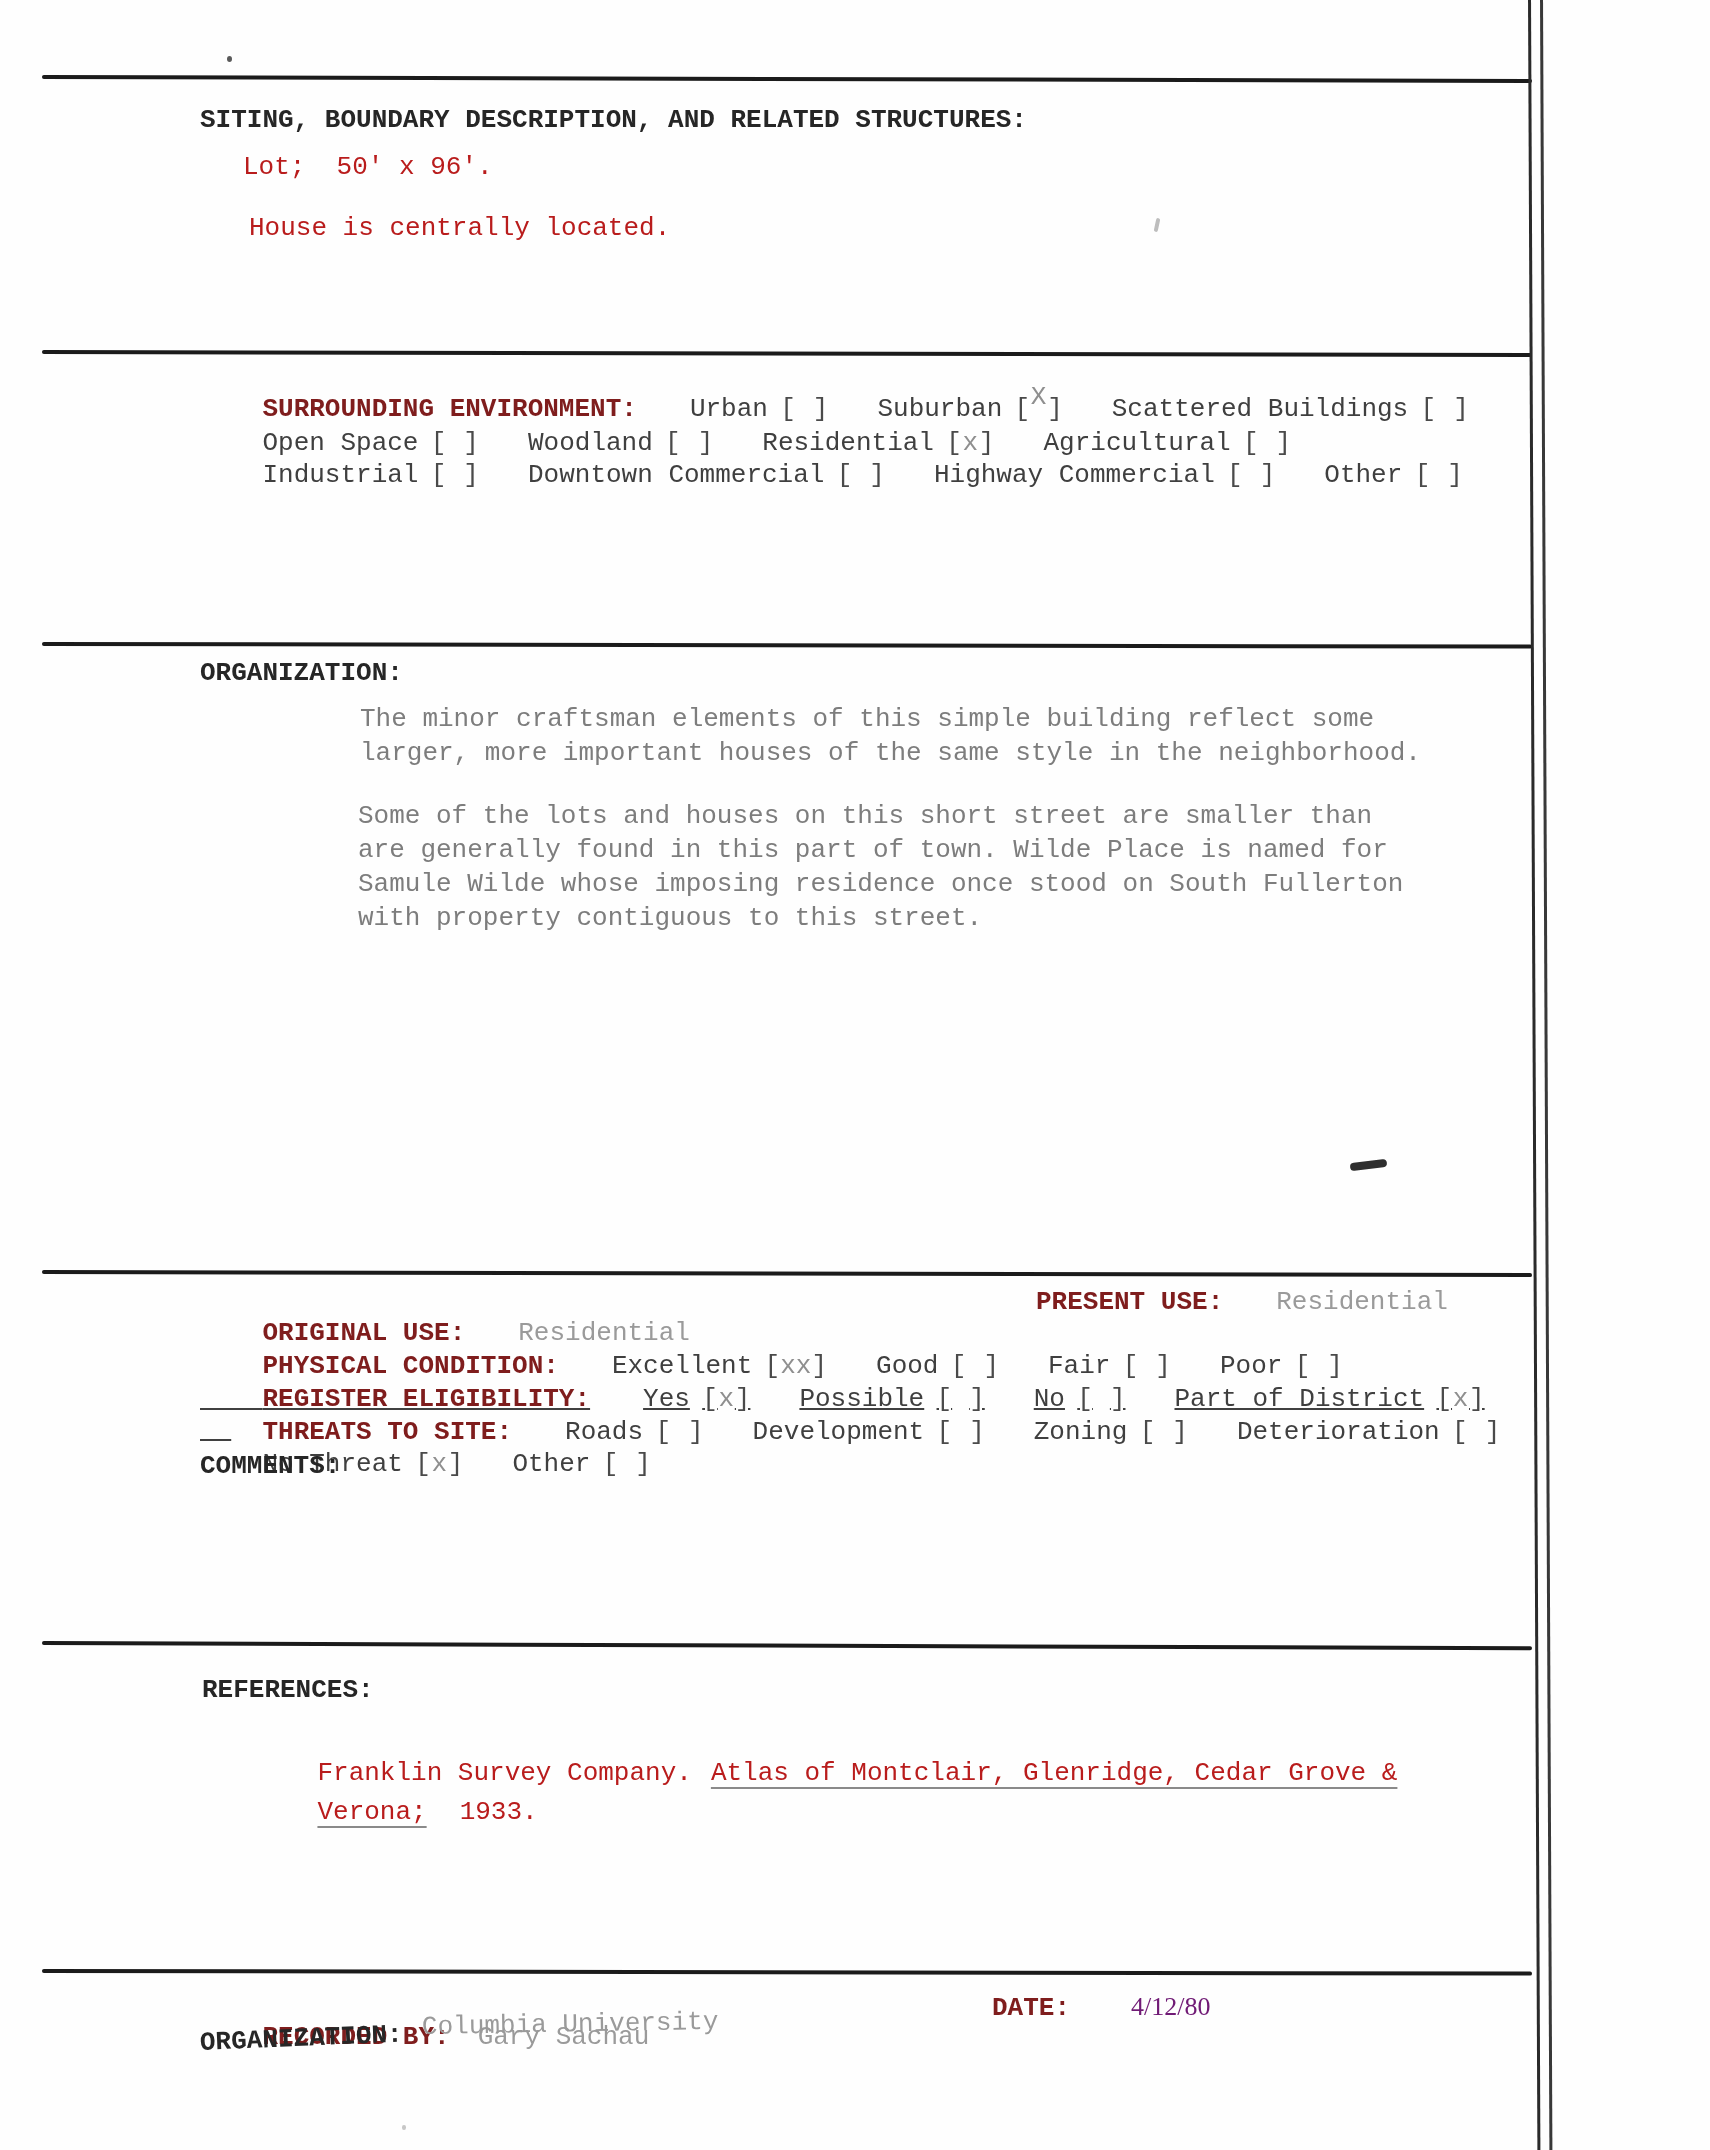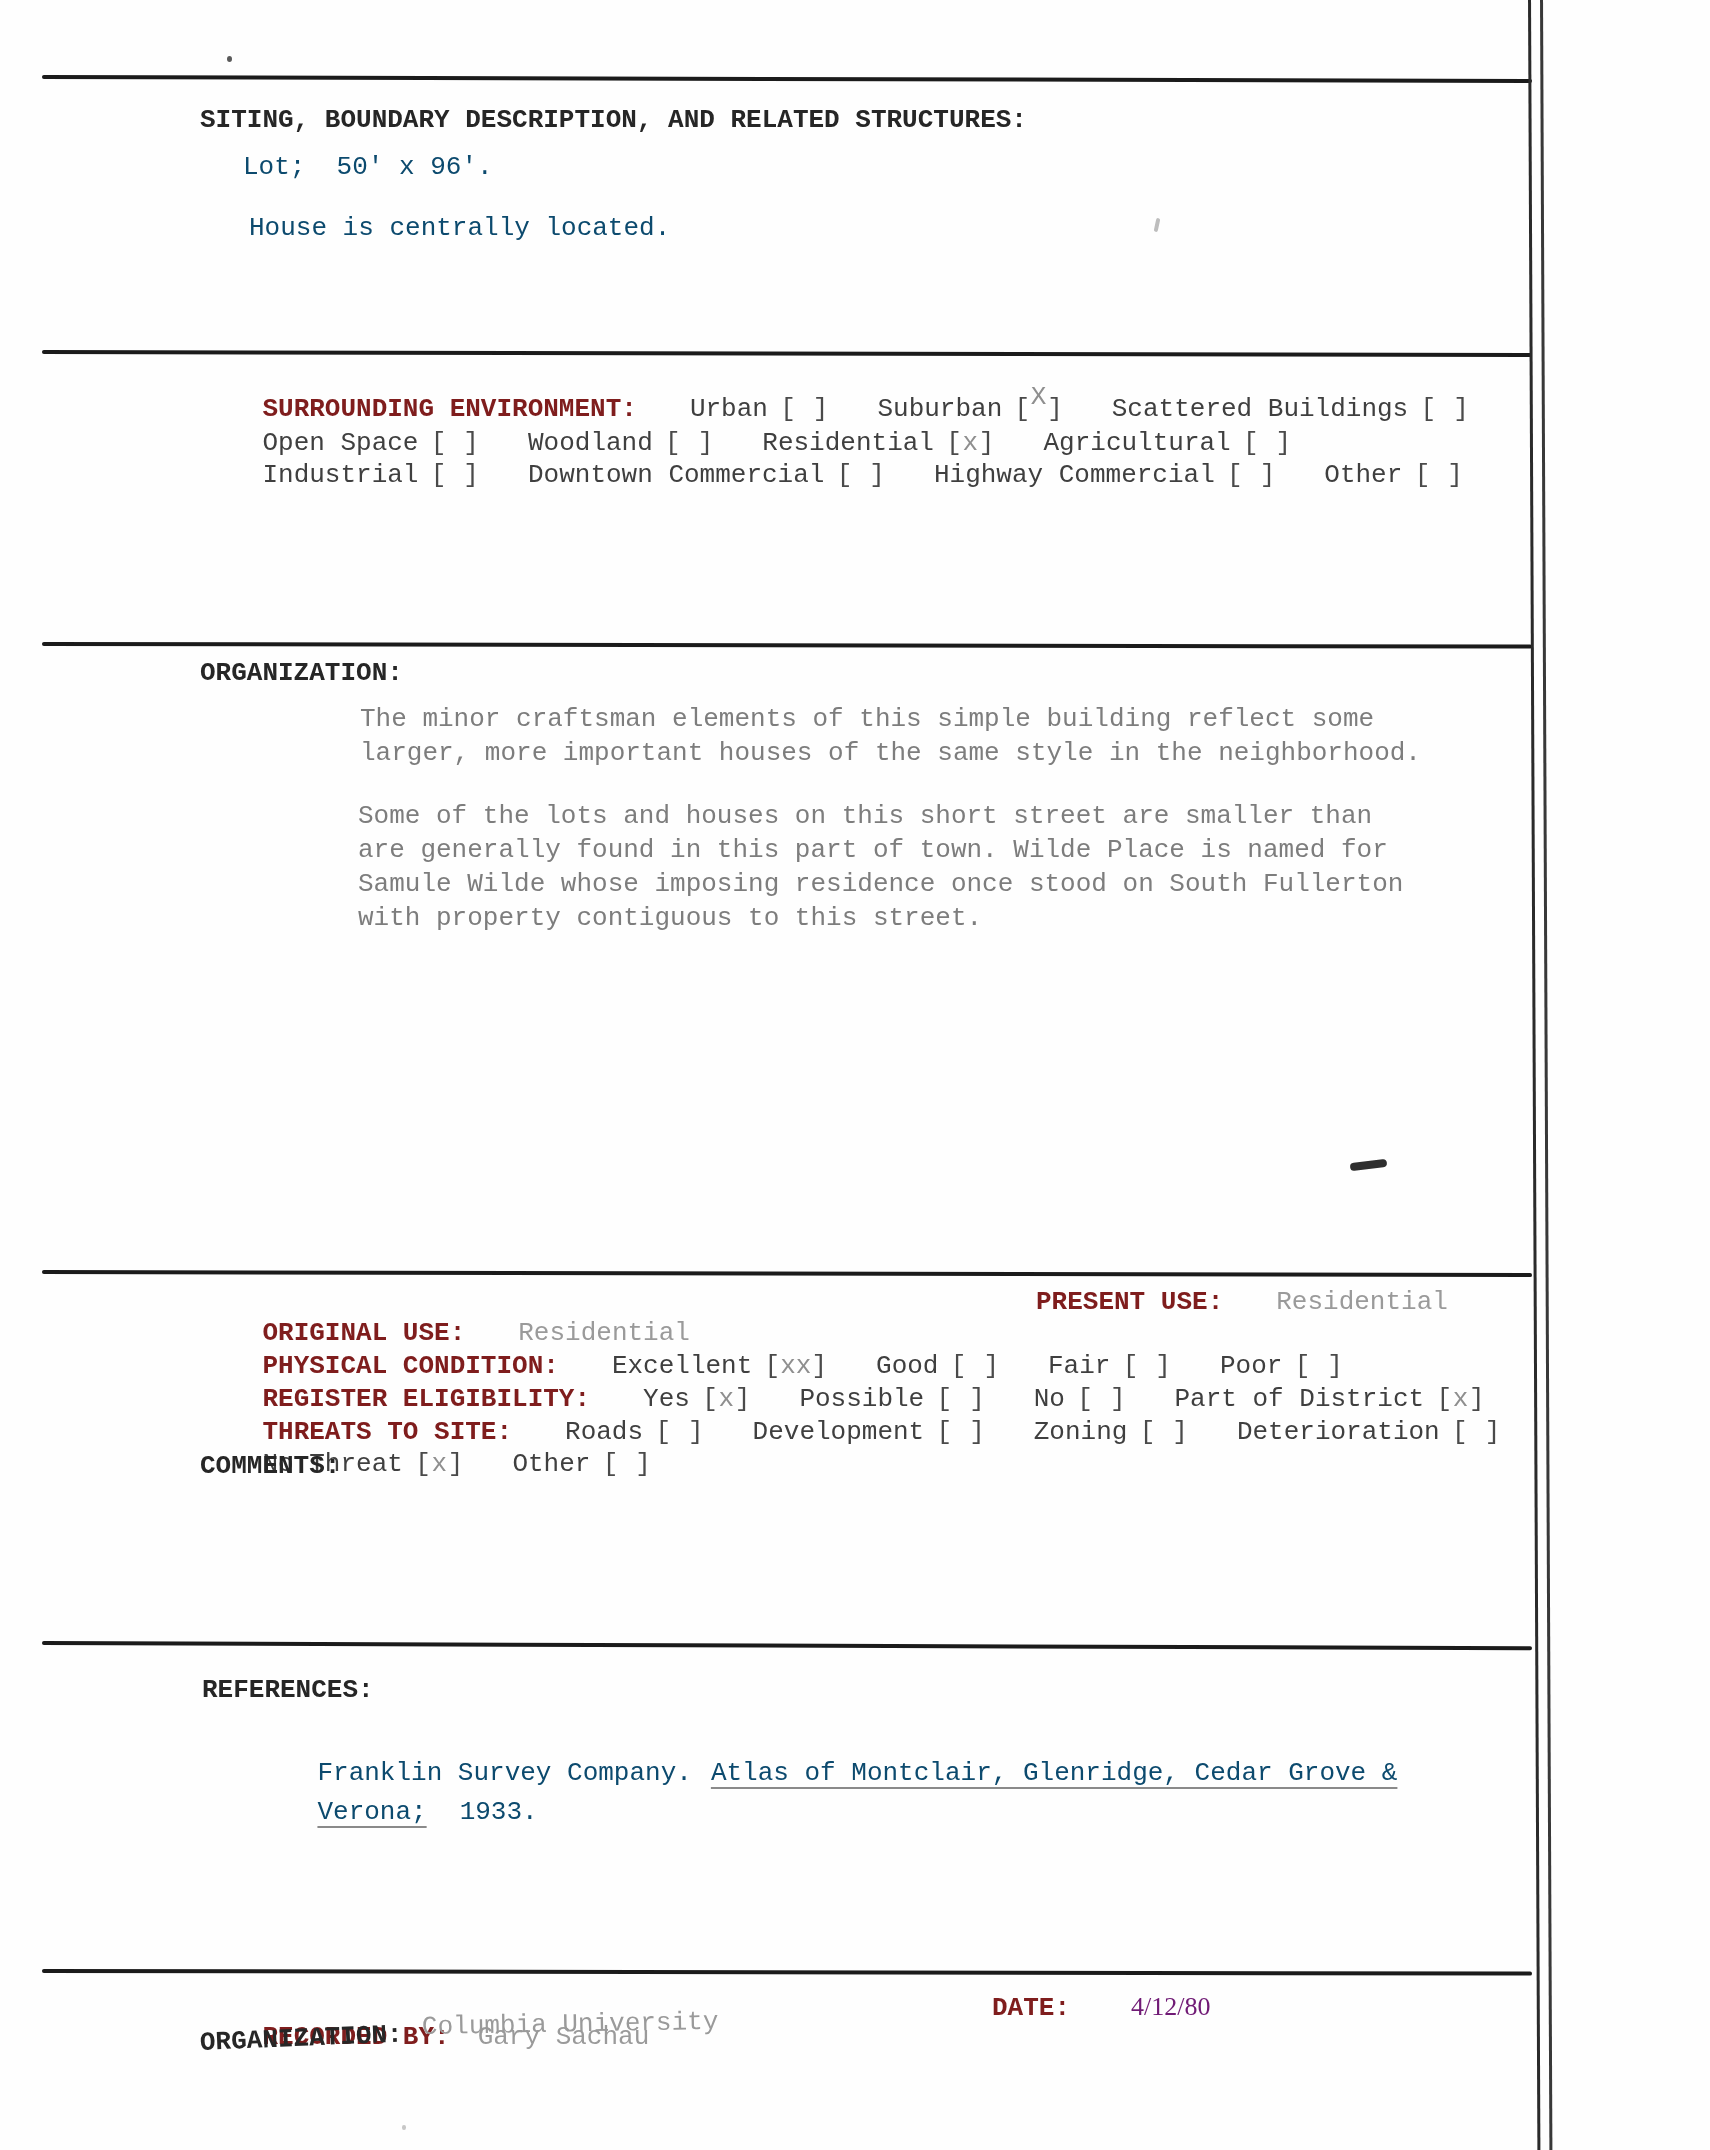--- a/index.html
+++ b/index.html
@@ -10,21 +10,21 @@
     overflow:hidden;
     font-family:"Liberation Mono","DejaVu Sans Mono",monospace;
     font-size:26px;
     color:#404040;
   }
   .typed{white-space:pre;line-height:31px;}
   .abs{position:absolute;}
   .hline{position:absolute;left:42px;width:1490px;height:4.2px;background:#1b1b1b;transform-origin:left center;border-radius:1.9px;}
   .vline{position:absolute;top:-4.7px;height:2165px;background:#2a2a2a;transform-origin:top center;transform:rotate(-0.25deg);}
   .sec-label{font-weight:bold;color:#262626;}
-  .faded{color:#0c4a6e;text-align:right;}
+  .faded{color:#b91c1c;text-align:right;}
   .para{white-space:pre-line;line-height:34px;color:#7d7d7d;}
   .lbl{font-weight:bold;color:#7f1d1d;margin-right:53px;}
   .opts{white-space:pre;}
   .opt{white-space:pre;color:#3f3f3f;}
   .opt + .opt{margin-left:49px;}
   .optname{margin-right:12.3px;}
   .bracket{color:#4a4a4a;}
   .mark{display:inline-block;min-width:17px;text-align:center;white-space:pre;color:#8f8f8f;}
   .mark.raised{position:relative;top:-12.3px;}
   .val{color:#9a9a9a;}
@@ -78,21 +78,21 @@
 
   <div class="row" style="top:1287px;">
     <span class="lbl" style="margin-right:53px;">ORIGINAL USE:</span><span class="val">Residential</span>
     <span class="abs" style="left:792px;top:0;"><span class="lbl" style="margin-right:53px;margin-left:44px;">PRESENT USE:</span><span class="val">Residential</span></span>
   </div>
 
   <div class="row" style="top:1320px;">
     <span class="lbl">PHYSICAL CONDITION:</span><span class="opts"><span class="opt"><span class="optname">Excellent</span><span class="bracket">[</span><span class="mark">xx</span><span class="bracket">]</span></span><span class="opt"><span class="optname">Good</span><span class="bracket">[</span><span class="mark"> </span><span class="bracket">]</span></span><span class="opt"><span class="optname">Fair</span><span class="bracket">[</span><span class="mark"> </span><span class="bracket">]</span></span><span class="opt"><span class="optname">Poor</span><span class="bracket">[</span><span class="mark"> </span><span class="bracket">]</span></span></span>
   </div>
 
-  <div class="row" style="top:1353px;">
+  <div class="row" style="top:1353px;text-decoration:underline;">
     <span class="lbl">REGISTER ELIGIBILITY:</span><span class="opts"><span class="opt"><span class="optname">Yes</span><span class="bracket">[</span><span class="mark">x</span><span class="bracket">]</span></span><span class="opt"><span class="optname">Possible</span><span class="bracket">[</span><span class="mark"> </span><span class="bracket">]</span></span><span class="opt"><span class="optname">No</span><span class="bracket">[</span><span class="mark"> </span><span class="bracket">]</span></span><span class="opt"><span class="optname">Part of District</span><span class="bracket">[</span><span class="mark">x</span><span class="bracket">]</span></span></span>
   </div>
 
   <div class="row" style="top:1386px;">
     <span class="lbl">THREATS TO SITE:</span><span class="opts"><span class="opt"><span class="optname">Roads</span><span class="bracket">[</span><span class="mark"> </span><span class="bracket">]</span></span><span class="opt"><span class="optname">Development</span><span class="bracket">[</span><span class="mark"> </span><span class="bracket">]</span></span><span class="opt"><span class="optname">Zoning</span><span class="bracket">[</span><span class="mark"> </span><span class="bracket">]</span></span><span class="opt"><span class="optname">Deterioration</span><span class="bracket">[</span><span class="mark"> </span><span class="bracket">]</span></span></span>
   </div>
 
   <div class="row" style="top:1418px;">
     <span class="opts"><span class="opt"><span class="optname">No Threat</span><span class="bracket">[</span><span class="mark">x</span><span class="bracket">]</span></span><span class="opt"><span class="optname">Other</span><span class="bracket">[</span><span class="mark"> </span><span class="bracket">]</span></span></span>
   </div>

